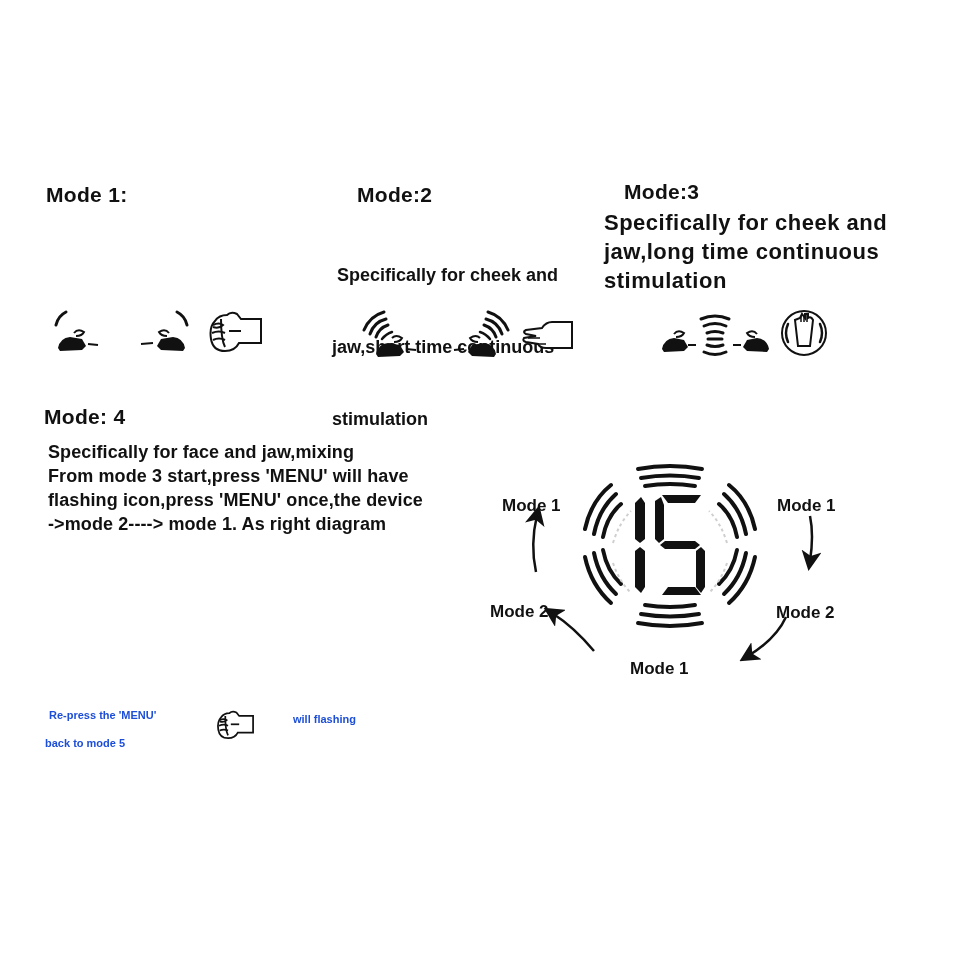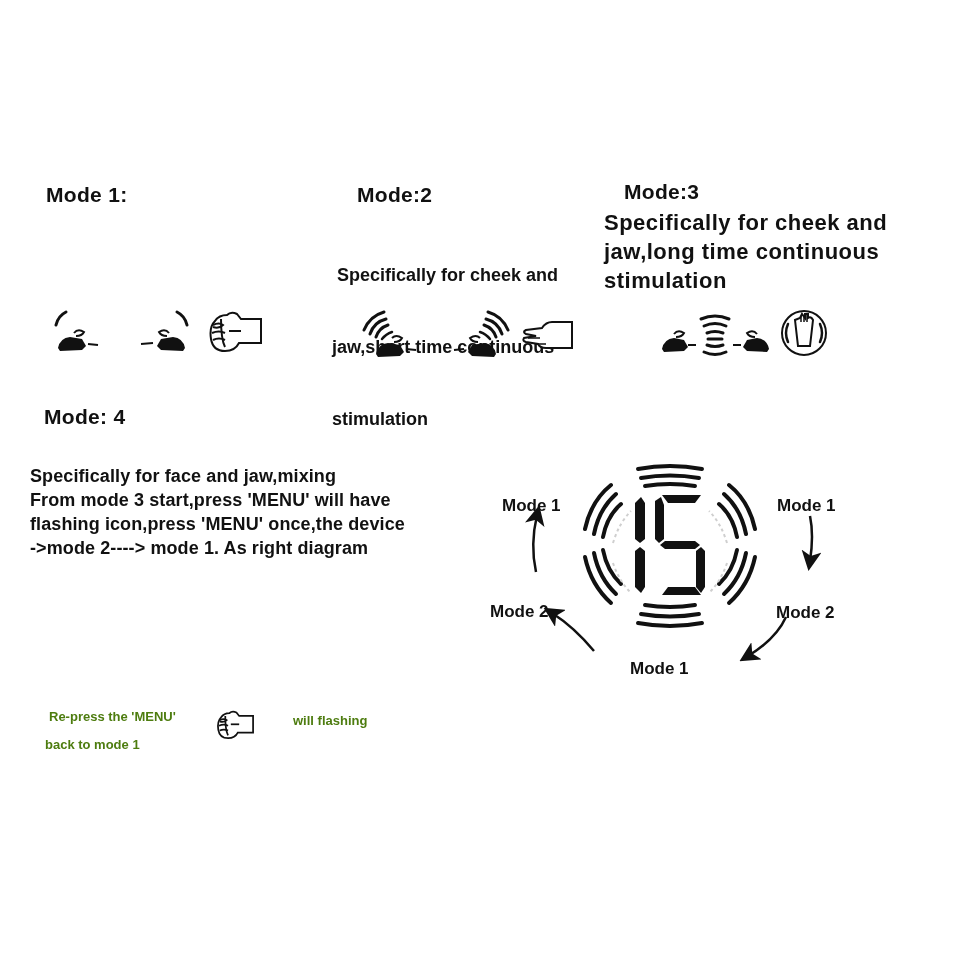--- a/index.html
+++ b/index.html
@@ -4,21 +4,21 @@
   <style>
     html, body { margin: 0; padding: 0; }
     body {
       width: 960px; height: 960px; background: #ffffff; position: relative; overflow: hidden;
       font-family: "Liberation Sans", "DejaVu Sans", sans-serif; color: #111111;
     }
     .abs { position: absolute; }
     .heading { font-weight: bold; font-size: 21px; letter-spacing: 0.3px; text-align: right; }
     .body-text { font-weight: bold; font-size: 18px; line-height: 24px; }
     .body-large { font-weight: bold; font-size: 22px; line-height: 29px; letter-spacing: 0.5px; }
-    .red { color: #4d7c0f; font-weight: bold; font-size: 13px; }
+    .red { color: #1d4ed8; font-weight: bold; font-size: 11px; }
     .mode-label { font-weight: bold; font-size: 17px; margin-top: 24px; }
     svg { display: block; overflow: visible; }
   </style>
 </head>
 <body>
 
 <div class="abs heading" style="left:46px; top:183px;">Mode 1:</div>
 <div class="abs body-text" style="left:41px; top:212px;">
 </div>
 
@@ -121,21 +121,21 @@
   <svg width="52" height="50" viewBox="0 0 52 50">
     <circle cx="26" cy="25" r="22" fill="none" stroke="#111" stroke-width="2"></circle>
     <path d="M10 16 Q6 25 10 34" fill="none" stroke="#111" stroke-width="2.5" stroke-linecap="round"></path>
     <path d="M42 16 Q46 25 42 34" fill="none" stroke="#111" stroke-width="2.5" stroke-linecap="round"></path>
     <path d="M17 12 L20 38 L32 38 L35 12 Q33 8 30 10 L30 6 L27 6 L27 10 L24 6 L22 10 Z" fill="none" stroke="#111" stroke-width="2"></path>
     <path d="M23 8 L23 14 M26 7 L26 14 M29 7 L29 14" stroke="#111" stroke-width="1.5"></path>
   </svg>
 </div>
 
 <div class="abs heading" style="left:44px; top:405px;">Mode: 4</div>
-<div class="abs body-text" style="left:30px; top:440px; line-height:24px; letter-spacing:0.1px;margin-top:24px;">
+<div class="abs body-text" style="left:48px; top:440px; line-height:24px; letter-spacing:0.1px;">
   <div>Specifically for face and jaw,mixing</div>
   <div>From mode 3 start,press 'MENU' will have</div>
   <div>flashing icon,press 'MENU' once,the device</div>
   <div>-&gt;mode 2----&gt; mode 1. As right diagram</div>
 </div>
 
 <div class="abs" style="left:480px; top:455px; width:380px; height:215px;">
 
   <div class="abs mode-label" style="left:22px; top:17px;">Mode 1</div>
   <div class="abs mode-label" style="left:297px; top:17px;">Mode 1</div>
@@ -214,13 +214,13 @@
   <svg width="40" height="32" viewBox="0 0 56 46">
     <path d="M20 6 Q24 2 30 5 L34 10 L54 10 L54 34 L32 34 Q28 42 18 42 Q6 42 4 30 Q2 18 8 12 Q12 6 20 6 Z" fill="#fff" stroke="#111" stroke-width="2.5"></path>
     <path d="M6 16 Q12 13 16 16 Q12 20 6 18" fill="none" stroke="#111" stroke-width="2.5"></path>
     <path d="M5 24 Q12 21 18 24" fill="none" stroke="#111" stroke-width="2.5"></path>
     <path d="M6 31 Q12 28 18 31" fill="none" stroke="#111" stroke-width="2.5"></path>
     <path d="M14 10 Q14 30 18 38" fill="none" stroke="#111" stroke-width="2.5"></path>
     <path d="M22 22 L34 22" stroke="#111" stroke-width="2.5"></path>
   </svg>
 </div>
 <div class="abs red" style="left:261px; top:713px;margin-left:32px;">will flashing</div>
-<div class="abs red" style="left:45px; top:737px;">back to mode 1</div>
+<div class="abs red" style="left:45px; top:737px;">back to mode 5</div>
 
 </body></html>

